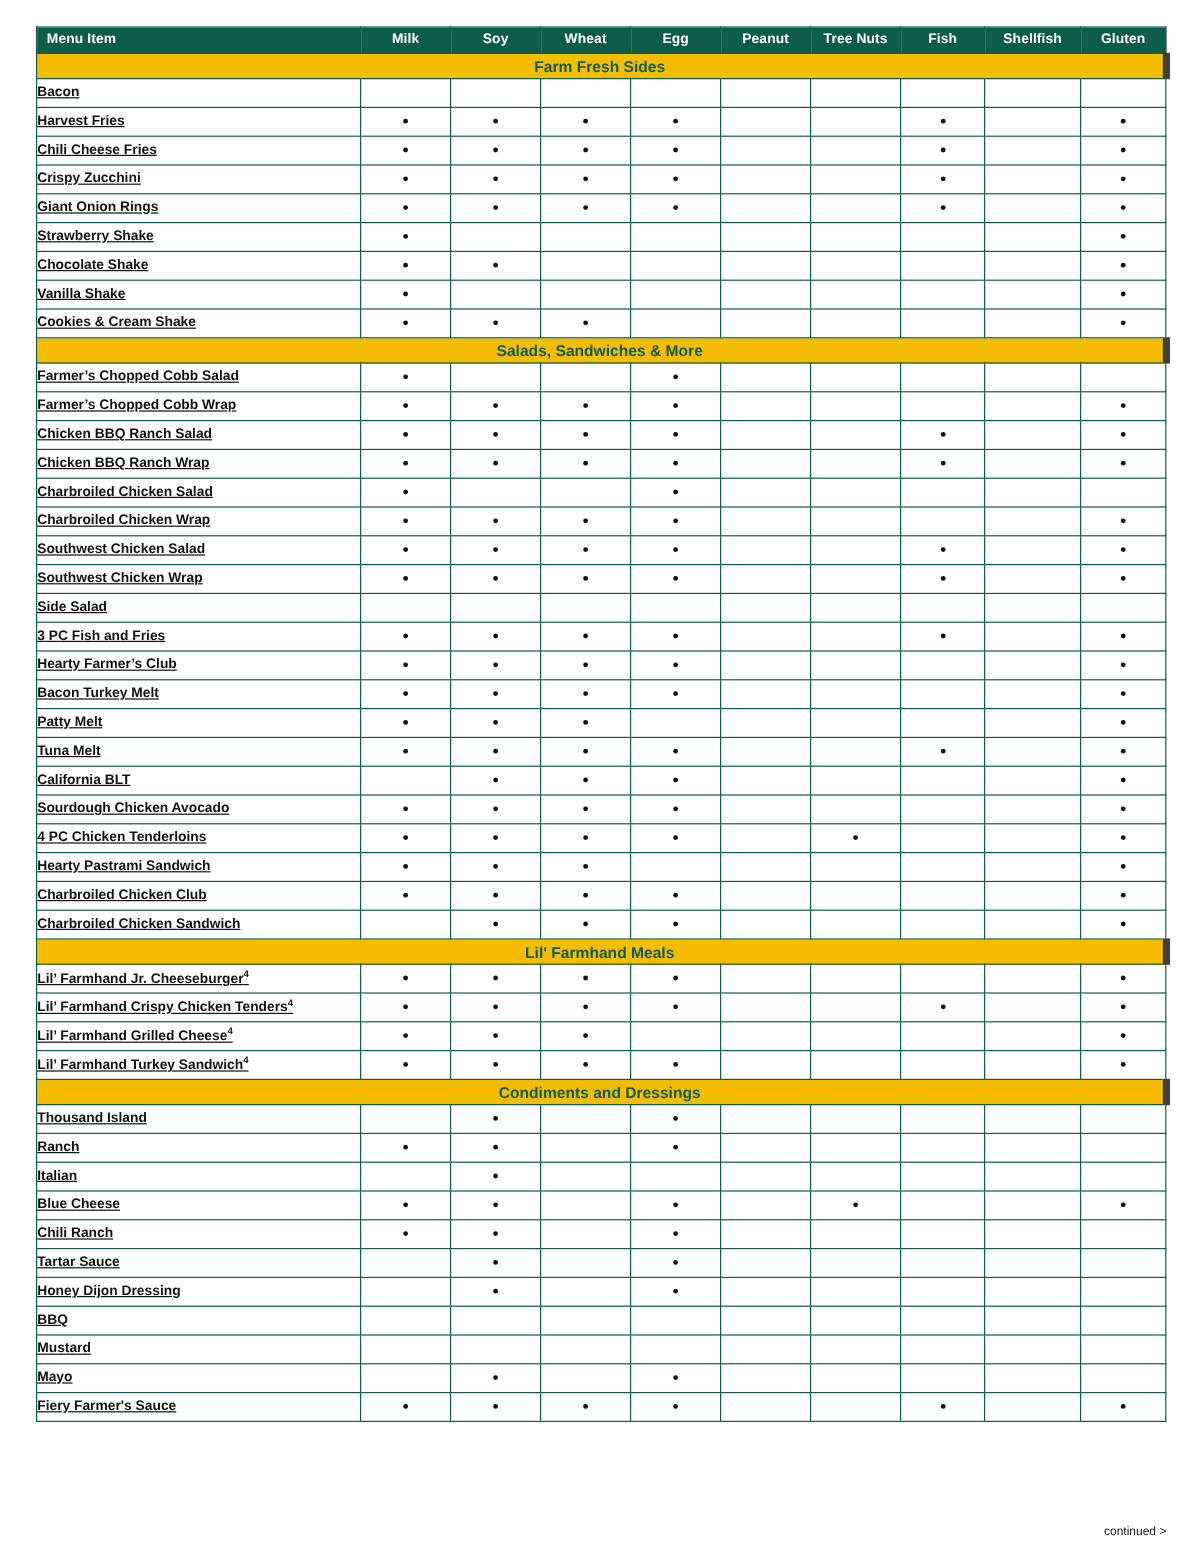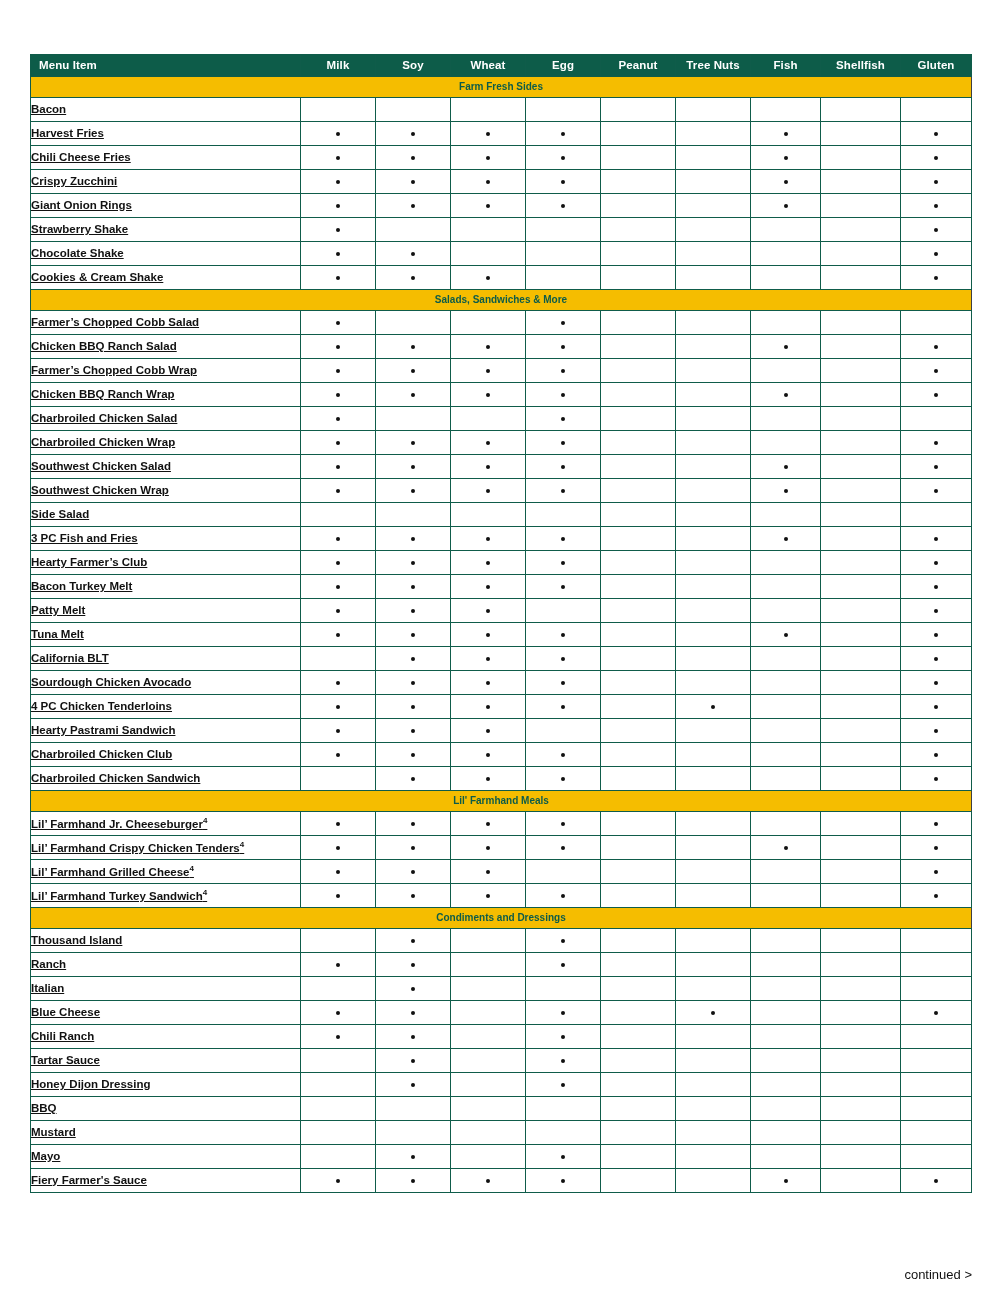--- a/index.html
+++ b/index.html
@@ -13,21 +13,20 @@
     width: 1000px;
     height: 1294px;
     position: relative;
     background: #ffffff;
     padding: 22px 28px 0 30px;
   }
   table.allergen {
     border-collapse: collapse;
     width: 941px;
     table-layout: fixed;
-    margin-top: 32px;
   }
   table.allergen td, table.allergen th {
     border: 1px solid #0f5c4a;
     padding: 0;
     font-size: 11.5px;
     line-height: 1;
   }
   
   thead th {
     background: #0d5c49;
@@ -42,26 +41,26 @@
   thead th.item-col {
     text-align: left;
     padding-left: 8px;
     width: 270px;
   }
   
   tr.section td {
     background: #f5bd00;
     color: #0d5c49;
     font-weight: bold;
-    font-size: 10px;
+    font-size: 13px;
     text-align: center;
     height: 21px;
     vertical-align: middle;
     border-left: 1px solid #0f5c4a;
-    border-right: 1px solid #404040;
+    border-right: 6px solid #404040;
   }
   
   tr.item td {
     height: 24px;
     vertical-align: middle;
   }
   td.name {
     text-align: left;
     padding-left: 8px;
     font-weight: bold;
@@ -84,21 +83,21 @@
     width: 4px;
     height: 4px;
     border-radius: 50%;
     background: #111111;
     vertical-align: middle;
   }
   .continued {
     position: absolute;
     right: 28px;
     bottom: 12px;
-    font-size: 13px;
+    font-size: 10px;
     color: #111111;
     font-family: "Liberation Sans", sans-serif;
   }
 </style>
 </head>
 <body>
 
 <div class="page">
   <table class="allergen">
     <colgroup id="colgroup">
@@ -209,20 +208,32 @@
           <td class="mark"><span class="dot"></span></td>
           <td class="mark"></td>
           <td class="mark"></td>
           <td class="mark"></td>
           <td class="mark"></td>
           <td class="mark"></td>
           <td class="mark"></td>
           <td class="mark"><span class="dot"></span></td>
         </tr>
         <tr class="item">
+          <td class="name">Vanilla Shake</td>
+          <td class="mark"><span class="dot"></span></td>
+          <td class="mark"></td>
+          <td class="mark"></td>
+          <td class="mark"></td>
+          <td class="mark"></td>
+          <td class="mark"></td>
+          <td class="mark"></td>
+          <td class="mark"></td>
+          <td class="mark"><span class="dot"></span></td>
+        </tr>
+        <tr class="item">
           <td class="name">Cookies &amp; Cream Shake</td>
           <td class="mark"><span class="dot"></span></td>
           <td class="mark"><span class="dot"></span></td>
           <td class="mark"><span class="dot"></span></td>
           <td class="mark"></td>
           <td class="mark"></td>
           <td class="mark"></td>
           <td class="mark"></td>
           <td class="mark"></td>
           <td class="mark"><span class="dot"></span></td>
@@ -236,40 +247,40 @@
           <td class="mark"></td>
           <td class="mark"></td>
           <td class="mark"><span class="dot"></span></td>
           <td class="mark"></td>
           <td class="mark"></td>
           <td class="mark"></td>
           <td class="mark"></td>
           <td class="mark"></td>
         </tr>
         <tr class="item">
+          <td class="name">Farmer’s Chopped Cobb Wrap</td>
+          <td class="mark"><span class="dot"></span></td>
+          <td class="mark"><span class="dot"></span></td>
+          <td class="mark"><span class="dot"></span></td>
+          <td class="mark"><span class="dot"></span></td>
+          <td class="mark"></td>
+          <td class="mark"></td>
+          <td class="mark"></td>
+          <td class="mark"></td>
+          <td class="mark"><span class="dot"></span></td>
+        </tr>
+        <tr class="item">
           <td class="name">Chicken BBQ Ranch Salad</td>
           <td class="mark"><span class="dot"></span></td>
           <td class="mark"><span class="dot"></span></td>
           <td class="mark"><span class="dot"></span></td>
           <td class="mark"><span class="dot"></span></td>
           <td class="mark"></td>
           <td class="mark"></td>
           <td class="mark"><span class="dot"></span></td>
-          <td class="mark"></td>
-          <td class="mark"><span class="dot"></span></td>
-        </tr>
-        <tr class="item">
-          <td class="name">Farmer’s Chopped Cobb Wrap</td>
-          <td class="mark"><span class="dot"></span></td>
-          <td class="mark"><span class="dot"></span></td>
-          <td class="mark"><span class="dot"></span></td>
-          <td class="mark"><span class="dot"></span></td>
-          <td class="mark"></td>
-          <td class="mark"></td>
-          <td class="mark"></td>
           <td class="mark"></td>
           <td class="mark"><span class="dot"></span></td>
         </tr>
         <tr class="item">
           <td class="name">Chicken BBQ Ranch Wrap</td>
           <td class="mark"><span class="dot"></span></td>
           <td class="mark"><span class="dot"></span></td>
           <td class="mark"><span class="dot"></span></td>
           <td class="mark"><span class="dot"></span></td>
           <td class="mark"></td>

